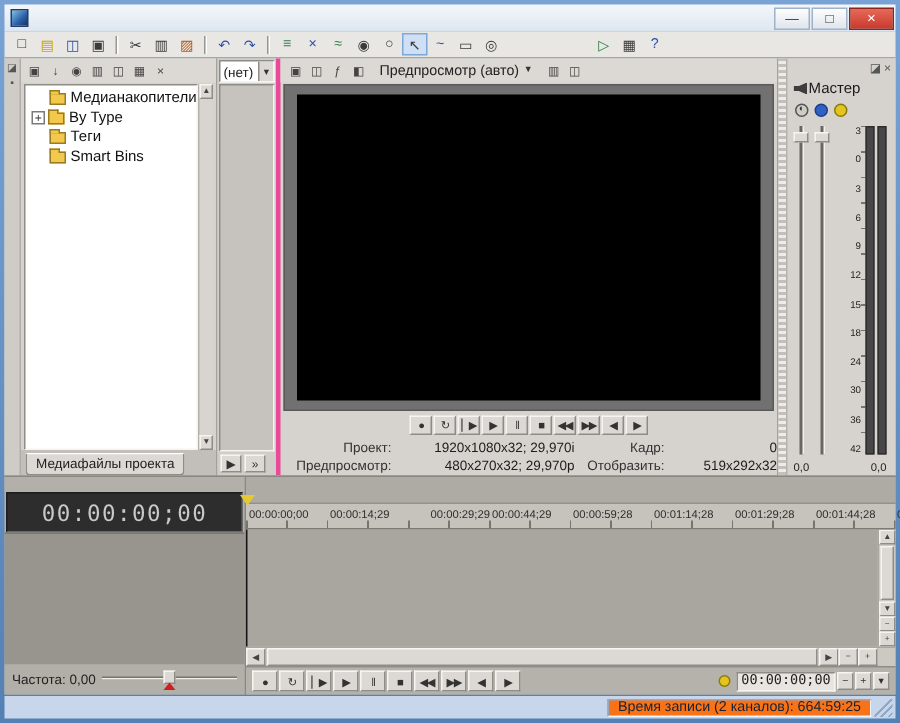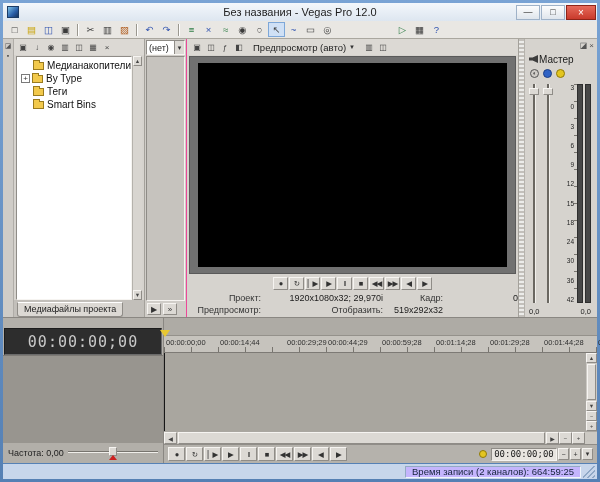--- a/index.html
+++ b/index.html
@@ -40,21 +40,21 @@
   .fold{width:11px;height:8px;flex:0 0 11px;background:#f2c94c;border:1px solid #9a7b1e;position:relative;margin-right:3px;}
   .fold::before{content:"";position:absolute;top:-3px;left:-1px;width:5px;height:2px;background:#f2c94c;border:1px solid #9a7b1e;border-bottom:none;}
   .allmedia{width:11px;height:9px;flex:0 0 11px;background:linear-gradient(#a8c8ea,#5a87bd);border:1px solid #33577f;margin-right:3px;}
   .tsel{background:#2f5fae;color:#fff;padding:0 2px;}
   .tsb{flex:0 0 10px;background:#d8d5d0;border-left:1px solid #b5b2ac;display:flex;flex-direction:column;}
   .sbtn{height:10px;display:flex;align-items:center;justify-content:center;font-size:5.5px;color:#444;background:#dcd9d4;border:1px solid;border-color:#f6f4f1 #8f8c87 #8f8c87 #f6f4f1;}
   .strough{flex:1 1 auto;}
   .tabrow{height:17px;flex:0 0 17px;background:#c2bfba;display:flex;align-items:flex-end;padding:1px 0 0 3px;}
   .tab{font-size:9px;color:#222;background:#dcd9d4;border:1px solid #8f8c87;border-top-color:#fff;padding:1px 6px 2px 6px;border-radius:0 0 3px 3px;}
   
-  .mini{flex:0 0 42px;display:flex;flex-direction:column;border-right:1px solid #ec4899;background:#d0cdc8;min-height:0;justify-content:center;}
+  .mini{flex:0 0 42px;display:flex;flex-direction:column;border-right:3px solid #ec4899;background:#d0cdc8;min-height:0;justify-content:center;}
   .combo{height:15px;flex:0 0 15px;margin:1px;display:flex;background:#fff;border:1px solid;border-color:#8f8c87 #f6f4f1 #f6f4f1 #8f8c87;align-items:center;overflow:hidden;}
   .combo .cv{flex:1 1 auto;font-size:9px;color:#222;padding-left:2px;white-space:nowrap;overflow:hidden;}
   .combo .ca{flex:0 0 10px;height:100%;display:flex;align-items:center;justify-content:center;background:#dcd9d4;border-left:1px solid #8f8c87;font-size:7px;color:#333;}
   .minibody{flex:1 1 auto;margin:0 1px;background:#c6c3be;border:1px solid;border-color:#8f8c87 #f6f4f1 #f6f4f1 #8f8c87;}
   .minibtns{height:16px;flex:0 0 16px;display:flex;align-items:center;gap:2px;padding-left:2px;}
   .mb{width:14px;height:12px;display:flex;align-items:center;justify-content:center;font-size:8px;color:#333;background:#dcd9d4;border:1px solid;border-color:#f6f4f1 #8f8c87 #8f8c87 #f6f4f1;}
   
   .preview{flex:1 1 auto;display:flex;flex-direction:column;border-right:1px solid #a4a19b;min-width:0;min-height:0;}
   .ptb{height:16px;flex:0 0 16px;display:flex;align-items:center;padding-left:3px;background:#dcd9d4;}
   .pdrop{display:flex;align-items:center;gap:3px;margin:0 4px;padding:0 3px;height:14px;font-size:9.5px;color:#222;}
@@ -113,31 +113,30 @@
   .hbtn{width:13px;height:100%;display:flex;align-items:center;justify-content:center;font-size:6px;color:#444;background:#dcd9d4;border:1px solid;border-color:#f6f4f1 #8f8c87 #8f8c87 #f6f4f1;}
   .hthumb{flex:1 1 auto;background:#dcd9d4;border:1px solid;border-color:#f6f4f1 #8f8c87 #8f8c87 #f6f4f1;margin:0 1px;}
   .corner{width:12px;}
   .tl-trans{flex:0 0 19px;background:#b5b2ac;border-top:1px solid #908d88;display:flex;align-items:center;gap:1px;padding:0 4px;}
   .tb.big{width:17px;height:14px;}
   .lamp{width:8px;height:8px;border-radius:50%;background:#e3c51f;border:1px solid #8f7a0a;margin:0 3px 0 auto;}
   .tcin{width:66px;height:13px;background:#e8e5e0;border:1px solid;border-color:#8f8c87 #f6f4f1 #f6f4f1 #8f8c87;font-family:"DejaVu Sans Mono",monospace;font-size:9px;color:#222;display:flex;align-items:center;justify-content:center;}
   .tiny{width:11px;height:12px;display:flex;align-items:center;justify-content:center;font-size:7px;color:#333;background:#dcd9d4;border:1px solid;border-color:#f6f4f1 #8f8c87 #8f8c87 #f6f4f1;}
   
   .statusbar{flex:0 0 15px;background:#c7d6eb;display:flex;align-items:center;padding:0 2px;margin-top:1px;}
-  .sb-cell{margin-left:auto;height:12px;display:flex;align-items:center;padding:0 6px;font-size:9.5px;color:#15233a;background:#c4b5fd;border:1px solid;border-color:#93a9c4 #f0f5fb #f0f5fb #93a9c4;}
+  .sb-cell{margin-left:auto;height:12px;display:flex;align-items:center;padding:0 6px;font-size:9.5px;color:#15233a;background:#f97316;border:1px solid;border-color:#93a9c4 #f0f5fb #f0f5fb #93a9c4;}
   .sizegrip{width:12px;height:12px;margin-left:2px;background:linear-gradient(135deg,transparent 0 45%,#8fa8c6 45% 52%,transparent 52% 65%,#8fa8c6 65% 72%,transparent 72% 85%,#8fa8c6 85% 92%,transparent 92%);}
 </style>
 </head>
 <body>
 
 <div class="window">
 
   <div class="titlebar">
     <div class="appicon"></div>
-    <div class="title">Без названия - Vegas Pro 12.0</div>
     <div class="wc">
       <div class="wbtn">—</div>
       <div class="wbtn">□</div>
       <div class="wbtn close">×</div>
     </div>
   </div>
 
 
   <div class="toolbar">
     <div class="ic">□</div>
@@ -253,20 +252,21 @@
         <div class="tb">▶▶</div>
         <div class="tb">◀</div>
         <div class="tb">▶</div>
       </div>
       <div class="pinfo">
         <span class="lbl">Проект:</span>
         <span>1920x1080x32; 29,970i</span>
         <span class="lbl">Кадр:</span>
         <span>0</span>
         <span class="lbl">Предпросмотр:</span>
+        <span>480x270x32; 29,970p</span>
         <span class="lbl">Отобразить:</span>
         <span>519x292x32</span>
       </div>
     </div>
 
     <div class="master">
       <div class="grip"></div>
       <div class="mcontent">
         <div class="mtop">
           <span>◪</span>
@@ -330,21 +330,21 @@
           <div class="rhandle"></div>
           <div class="rtri"></div>
         </div>
       </div>
     </div>
     <div class="tl-right">
       <div class="markerbar"></div>
       <div class="ruler">
         <div class="cursorhead"></div>
         <span class="rl" style="left:2px">00:00:00;00</span>
-        <span class="rl" style="left:56px">00:00:14;44</span>
+        <span class="rl" style="left:56px">00:00:14;29</span>
         <span class="rl" style="left:123px">00:00:29;29</span>
         <span class="rl" style="left:164px">00:00:44;29</span>
         <span class="rl" style="left:218px">00:00:59;28</span>
         <span class="rl" style="left:272px">00:01:14;28</span>
         <span class="rl" style="left:326px">00:01:29;28</span>
         <span class="rl" style="left:380px">00:01:44;28</span>
         <span class="rl" style="left:434px">00:01:59;28</span>
       </div>
       <div class="trackzone-row">
         <div class="trackzone">

